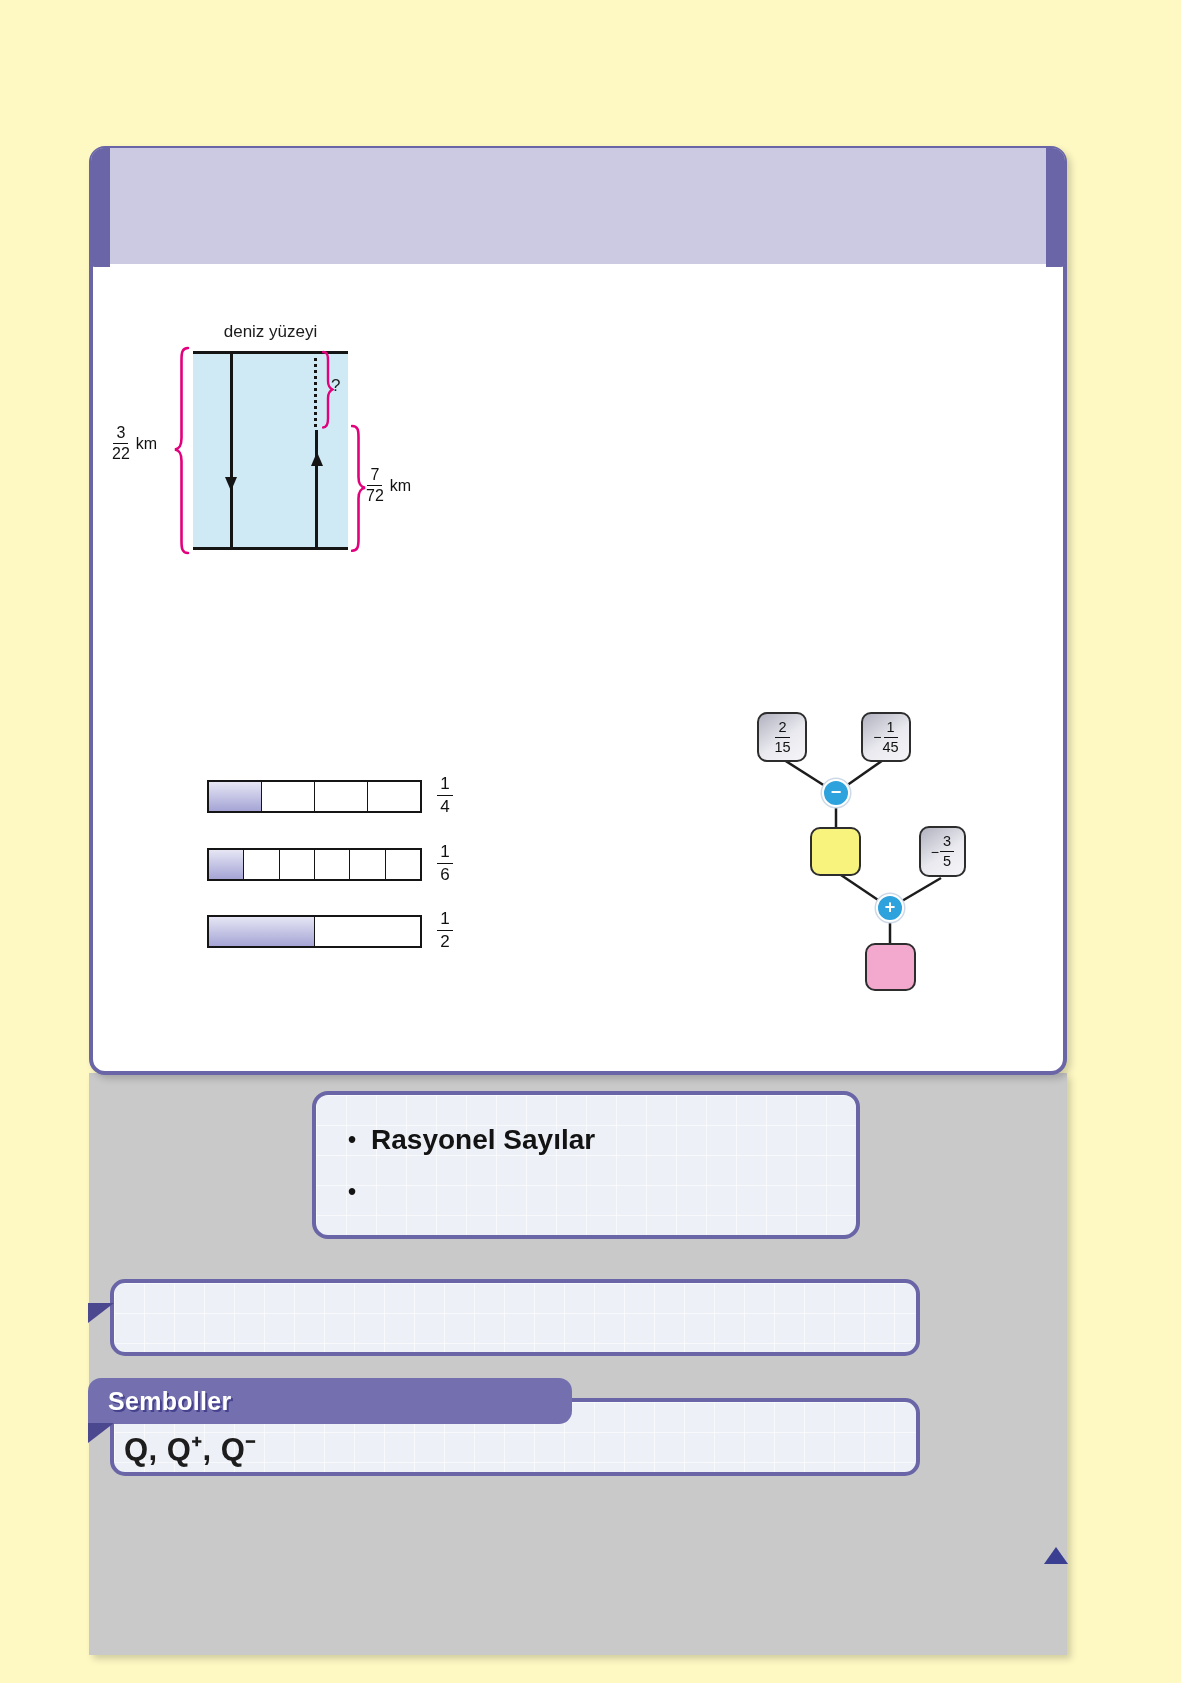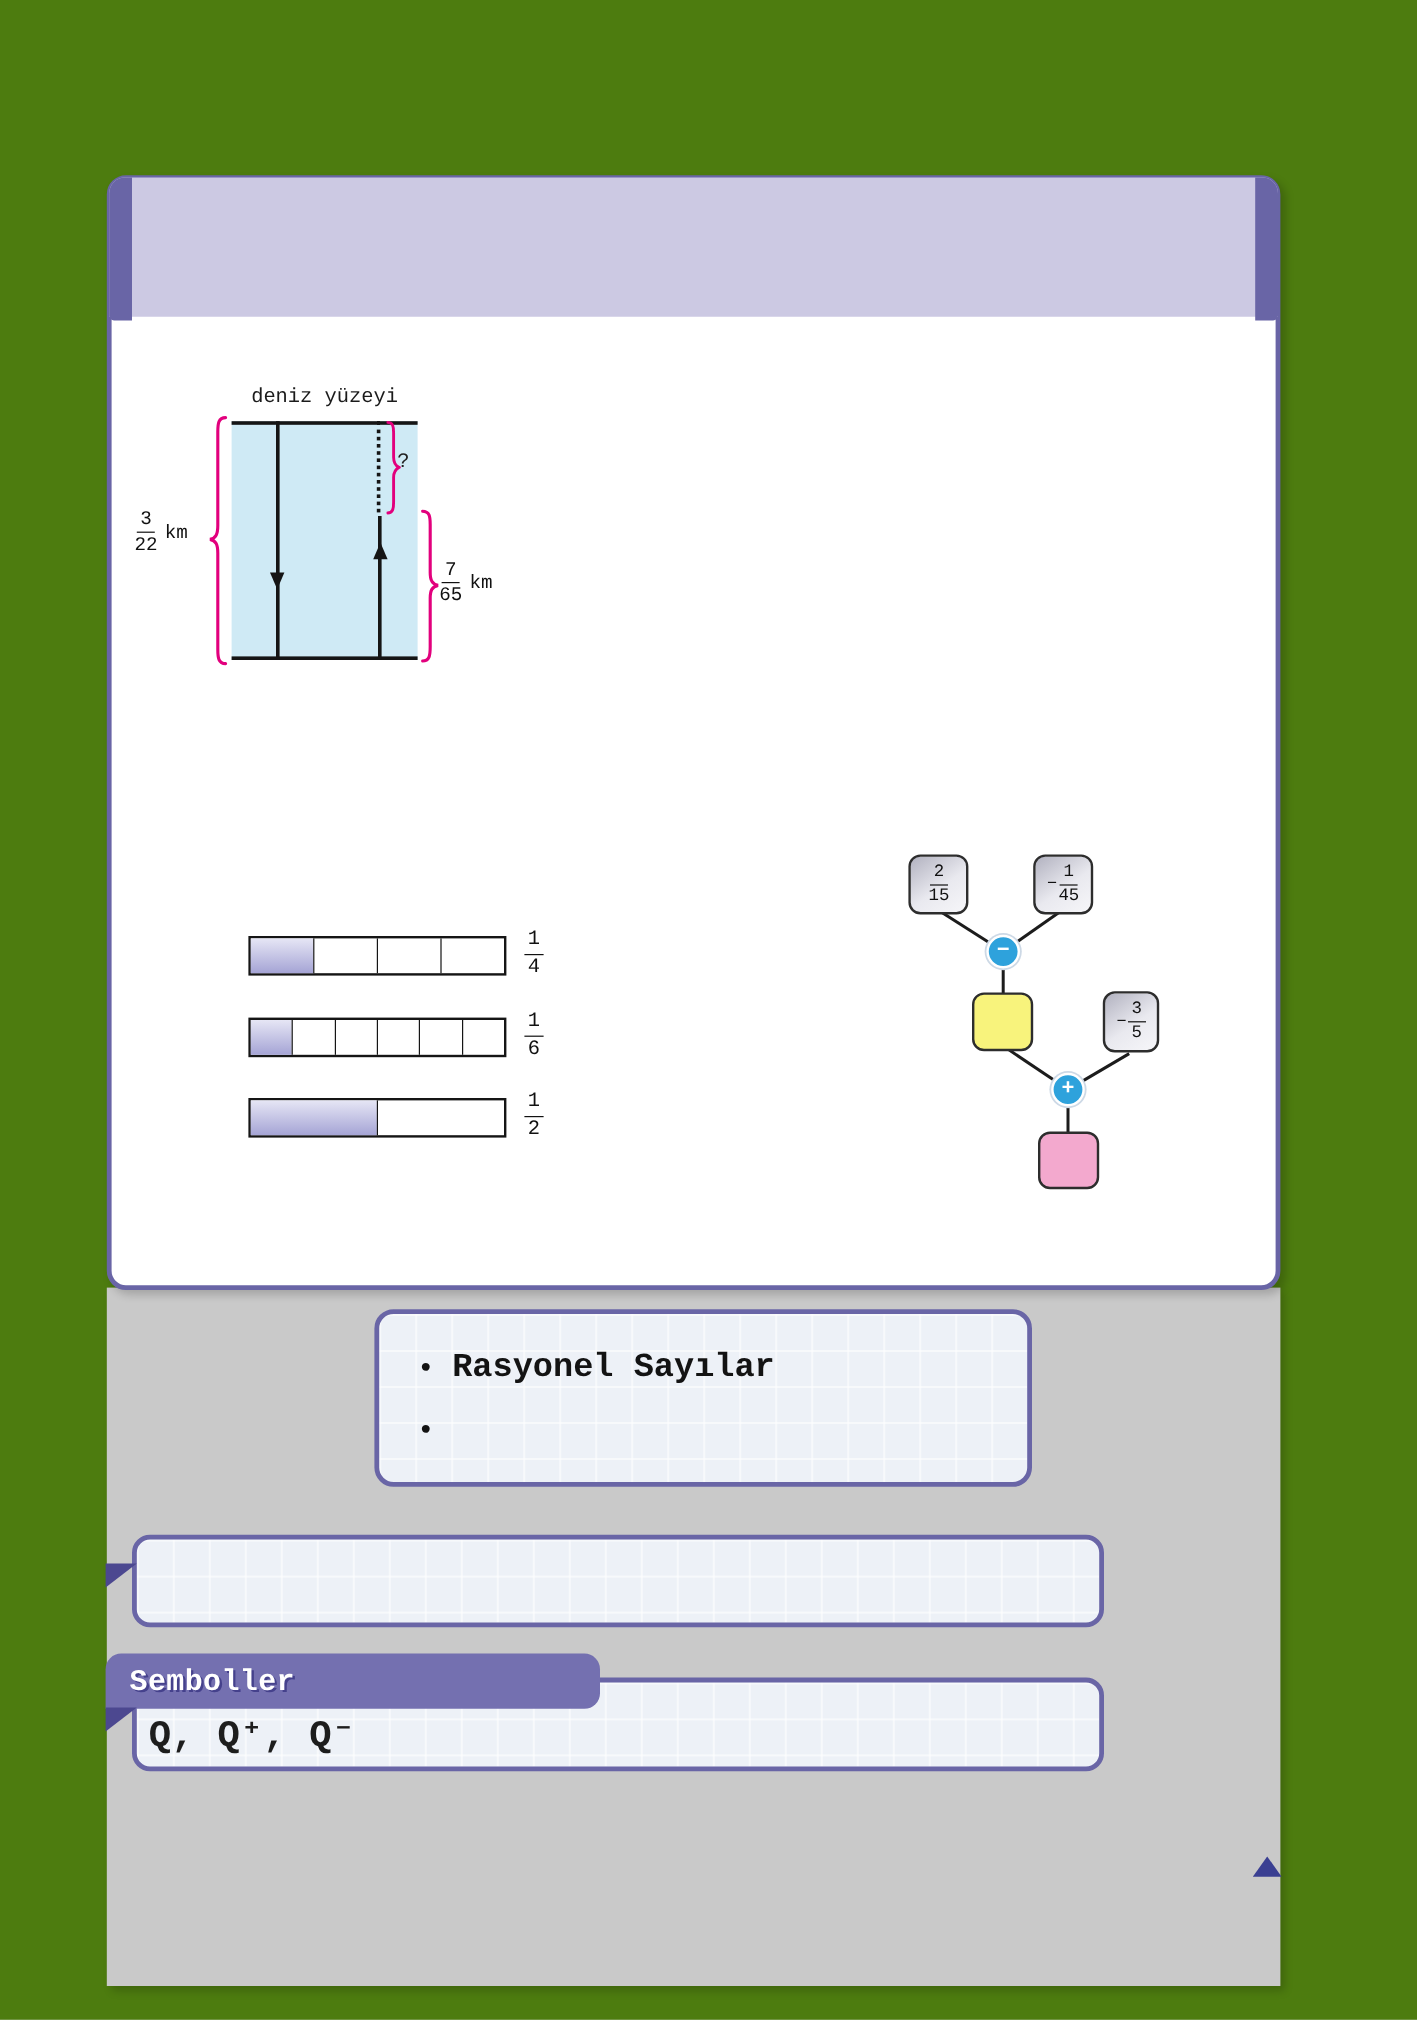--- a/index.html
+++ b/index.html
@@ -1,17 +1,17 @@
 <!DOCTYPE html>
 <html><head>
 <meta charset="utf-8">
 <style>
   html,body{margin:0;padding:0;}
   body{background:#e8e7e7;font-family:"Liberation Sans",sans-serif;}
-  .page{position:relative;width:1181px;height:1683px;background:#4d7c0f;overflow:hidden;font-family:Liberation Mono, monospace;}
+  .page{position:relative;width:1181px;height:1683px;background:#fef9c3;overflow:hidden;}
   .abs{position:absolute;}
 
   
   .gray-section{left:89px;top:1073px;width:978px;height:582px;background:#c9c9c9;
     box-shadow:4px 4px 7px rgba(0,0,0,.18);}
 
   
   .card{left:89px;top:146px;width:978px;height:929px;background:#ffffff;
     border:4.5px solid #6965a6;border-radius:16px;box-sizing:border-box;
     box-shadow:4px 4px 7px rgba(0,0,0,.18);}
@@ -85,21 +85,21 @@
   .terms-box{left:110px;top:1279px;height:77px;}
   .symbols-box{left:110px;top:1398px;height:78px;}
   .terms-text{left:138px;top:1317px;font-weight:bold;font-size:22px;color:#1d1d1d;}
   .symbols-text{left:124px;top:1427px;font-weight:bold;font-size:31px;color:#1d1d1d;letter-spacing:.5px;}
 
   
   .ribbon{height:46px;background:#7470b0;border-radius:13px 13px 13px 0;display:flex;align-items:center;
     padding-left:28px;box-sizing:border-box;color:#fff;font-weight:bold;font-size:25px;
     text-shadow:2px 2px 0 #45418c;letter-spacing:.3px;}
   .ribbon-terms{left:88px;top:1258px;width:412px;}
-  .ribbon-symbols{left:88px;top:1378px;width:412px;padding-left:20px;}
+  .ribbon-symbols{left:88px;top:1378px;width:484px;padding-left:20px;}
   .fold{width:0;height:0;border-top:20px solid #4c4890;border-right:26px solid transparent;}
   .fold-terms{left:88px;top:1303px;}
   .fold-symbols{left:88px;top:1423px;}
 
   
   .triangle-up{left:1044px;top:1547px;width:0;height:0;
     border-left:12px solid transparent;border-right:12px solid transparent;border-bottom:17px solid #3a3f92;}
 </style>
 </head>
 <body>
@@ -135,21 +135,21 @@
     <span class="frac">
       <span class="fnum">3</span>
       <span class="fden">22</span>
     </span>
     <span class="unit">km</span>
   </div>
   <div class="abs q-label">?</div>
   <div class="abs depth-label depth-right">
     <span class="frac">
       <span class="fnum">7</span>
-      <span class="fden">65</span>
+      <span class="fden">72</span>
     </span>
     <span class="unit">km</span>
   </div>
 
   <div class="abs bar bar1">
       <div class="bar-cell shaded"></div>
       <div class="bar-cell"></div>
       <div class="bar-cell"></div>
       <div class="bar-cell"></div>
     </div>

